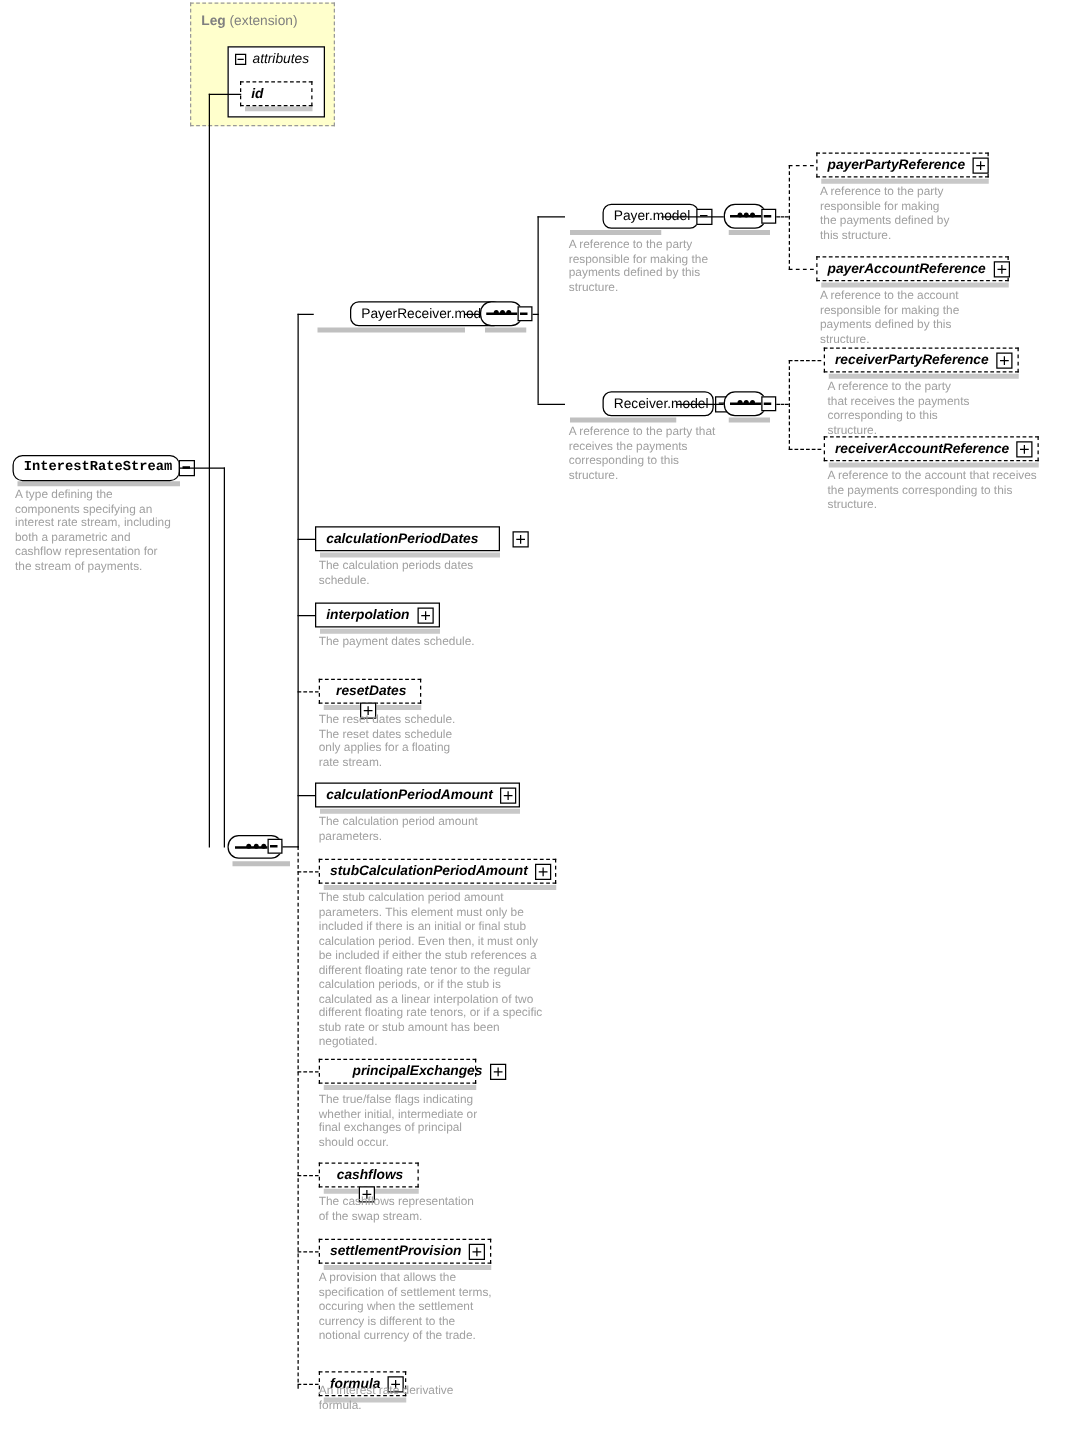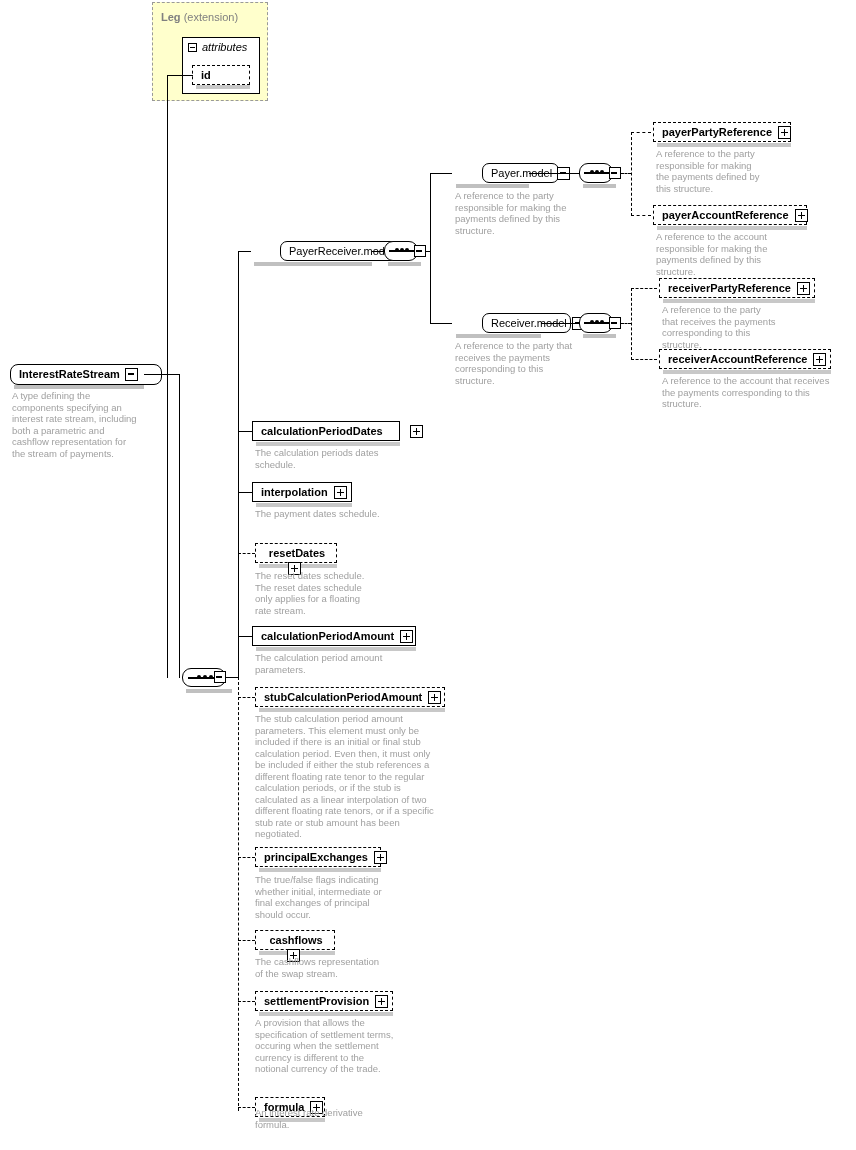--- a/index.html
+++ b/index.html
@@ -37,20 +37,21 @@
   }
   .plusminus:before{
     content:"";position:absolute;left:1px;top:3px;width:5px;height:1px;background:#000;
   }
 
   
   .node{
     position:absolute;box-sizing:border-box;background:#ffffff;
     display:flex;align-items:center;
     height:20px;
+    font-style:italic;
   }
   .node.solid{border:1px solid #000000;}
   .node.dashed{border:1px dashed #000000;}
   .node .label{
     font-size:11px;font-weight:bold;color:#000;white-space:nowrap;
     padding:0 6px 0 8px;line-height:18px;
   }
   .node .box{
     width:11px;height:11px;border:1px solid #000;background:#fff;
     position:relative;margin-right:3px;flex:0 0 auto;
@@ -128,21 +129,21 @@
 <div class="attr-hdr" style="left:202px;top:41px;">attributes</div>
 <div class="ubar" style="left:196px;top:85px;width:54px;"></div>
 <div class="node dashed" style="left:192px;top:65px;width:58px;height:20px;">
   <span class="label">id</span>
 </div>
 
 <div class="ln lnh" style="left:167px;top:75px;width:26px;"></div>
 <div class="ln lnv" style="left:167px;top:75px;height:603px;"></div>
 
 <div class="mshadow" style="left:14px;top:385px;width:130px;"></div>
-<div class="rootnode" style="left:10px;top:364px;width:152px;">
+<div class="rootnode" style="left:10px;top:364px;width:134px;font-family:Liberation Mono, monospace;">
   <span class="label">InterestRateStream</span>
   <span class="box"></span>
 </div>
 <div class="ann" style="left:12px;top:390px;width:128px;">A type defining the components specifying an interest rate stream, including both a parametric and cashflow representation for the stream of payments.</div>
 
 <div class="ln lnh" style="left:144px;top:374px;width:36px;"></div>
 <div class="ln lnv" style="left:179px;top:374px;height:304px;"></div>
 
 <div class="seqshadow" style="left:186px;top:689px;width:46px;height:4px;"></div>
 <div class="seq" style="left:182px;top:668px;">
@@ -285,21 +286,21 @@
 <div class="dln-h" style="left:238px;top:697px;width:17px;"></div>
 <div class="ubar" style="left:259px;top:708px;width:186px;"></div>
 <div class="node dashed" style="left:255px;top:687px;width:190px;">
   <span class="label">stubCalculationPeriodAmount</span>
   <span class="box plus"></span>
 </div>
 <div class="ann" style="left:255px;top:713px;width:180px;">The stub calculation period amount parameters. This element must only be included if there is an initial or final stub calculation period. Even then, it must only be included if either the stub references a different floating rate tenor to the regular calculation periods, or if the stub is calculated as a linear interpolation of two different floating rate tenors, or if a specific stub rate or stub amount has been negotiated.</div>
 
 <div class="dln-h" style="left:238px;top:857px;width:17px;"></div>
 <div class="ubar" style="left:259px;top:868px;width:122px;"></div>
-<div class="node dashed" style="left:255px;top:847px;width:126px;">
+<div class="node dashed" style="left:255px;top:847px;width:126px;padding-left:18px;">
   <span class="label">principalExchanges</span>
   <span class="box plus"></span>
 </div>
 <div class="ann" style="left:255px;top:874px;width:134px;">The true/false flags indicating whether initial, intermediate or final exchanges of principal should occur.</div>
 
 <div class="dln-h" style="left:238px;top:940px;width:17px;"></div>
 <div class="ubar" style="left:259px;top:951px;width:76px;"></div>
 <div class="node dashed" style="left:255px;top:930px;width:80px;flex-direction:column;">
   <span class="label">cashflows</span>
   <span class="box plus"></span>

